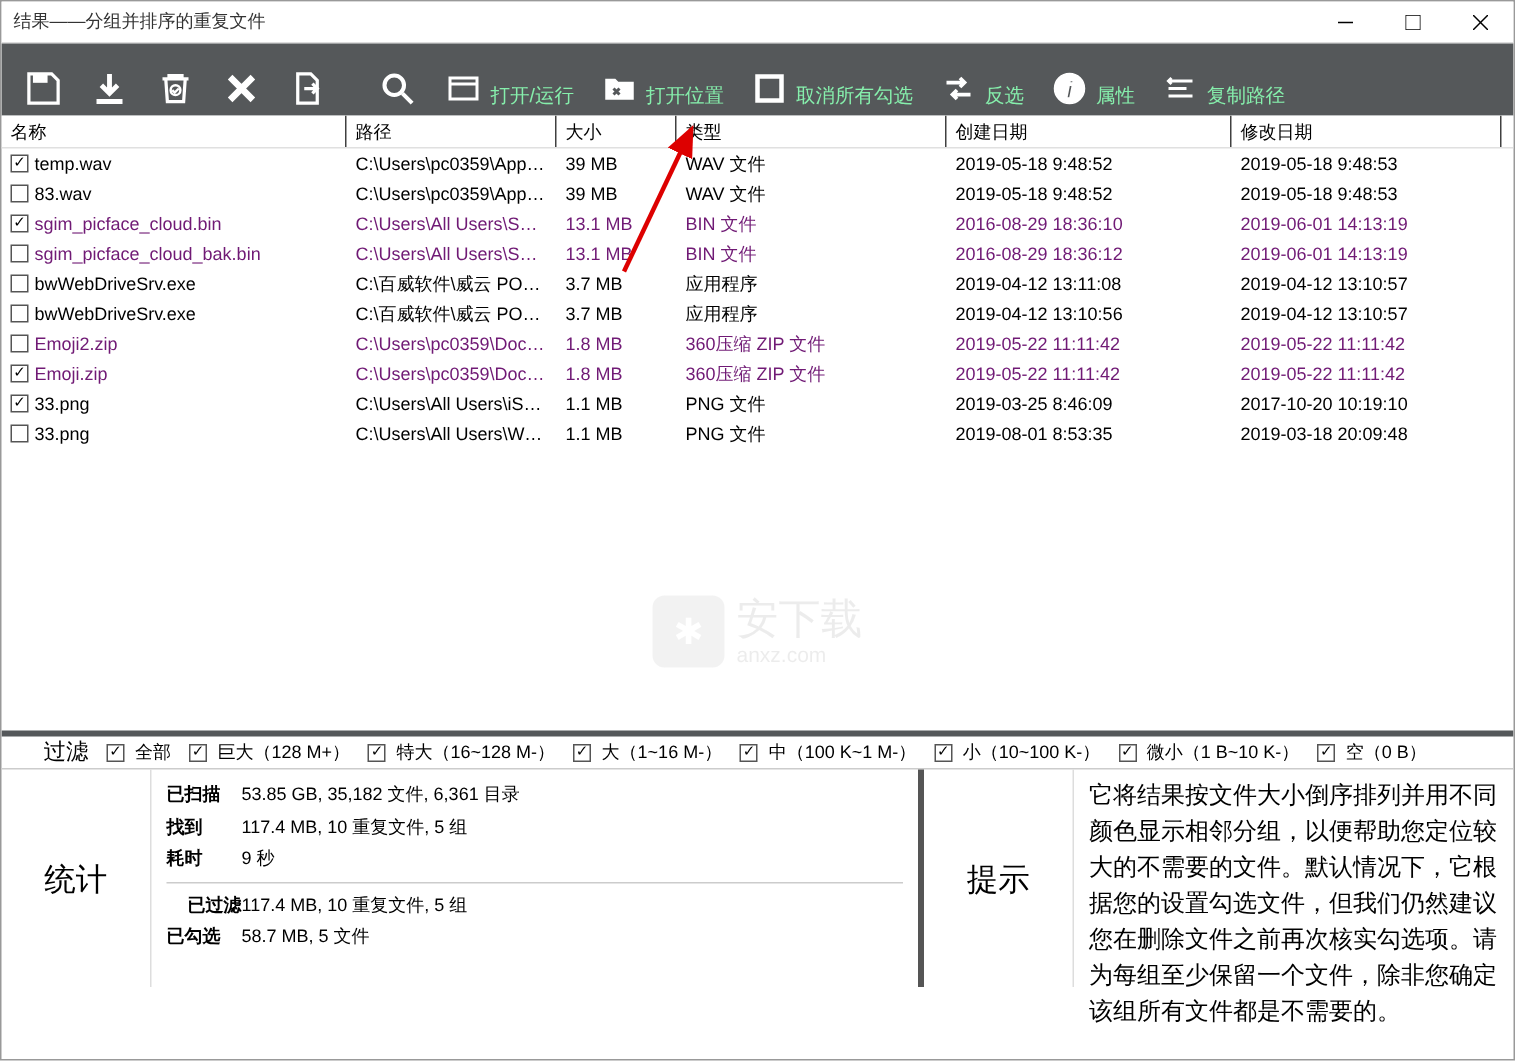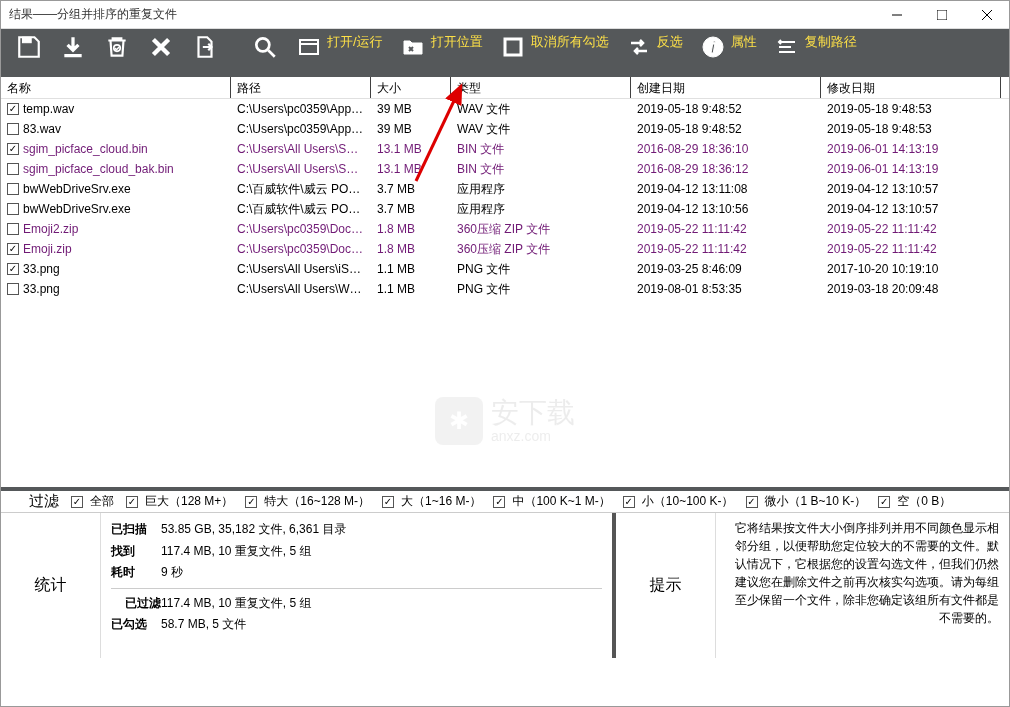--- a/index.html
+++ b/index.html
@@ -5,21 +5,21 @@
 * { margin: 0; padding: 0; box-sizing: border-box; font-family: "Microsoft YaHei", Arial, sans-serif; }
 body { width: 1010px; height: 707px; background: #fff; font-size: 12px; overflow: hidden; border: 1px solid #999; position: relative; }
 
 .titlebar { height: 28px; display: flex; align-items: center; padding: 0 0 0 8px; background: #fff; border-bottom: 1px solid #ddd; gap: 20px; }
 .titlebar .title { flex: 1; color: #333; font-size: 12px; }
 .titlebar .winbtns { display: flex; }
 .titlebar .winbtn { width: 45px; height: 28px; display: flex; align-items: center; justify-content: center; cursor: default; }
 .titlebar .winbtn svg { width: 10px; height: 10px; }
 
 .toolbar { height: 48px; background: #55585a; display: flex; align-items: center; padding: 0 8px; gap: 4px; }
-.tbtn { height: 40px; display: flex; align-items: flex-start; padding: 0 6px; color: #fde047; font-size: 13px; cursor: default; }
+.tbtn { height: 40px; display: flex; align-items: flex-end; padding: 0 6px; color: #86efac; font-size: 13px; cursor: default; }
 .tbtn .ticon { width: 28px; height: 28px; display: flex; align-items: center; justify-content: center; margin-right: 4px; }
 .tbtn.icononly .ticon { margin-right: 0; }
 .tbtn svg { fill: #fff; stroke: #fff; }
 
 .grid { height: 410px; overflow: auto; position: relative; }
 .ghead { display: flex; background: #fff; border-bottom: 1px solid #e0e0e0; height: 22px; }
 .ghead .gh { padding: 3px 6px; font-size: 12px; color: #000; border-right: 1px solid #404040; }
 .grow { display: flex; height: 20px; align-items: center; }
 .gc { padding: 0 6px; white-space: nowrap; overflow: hidden; text-overflow: ellipsis; font-size: 12px; }
 .gc.c0 { width: 230px; display: flex; align-items: center; }
@@ -40,26 +40,26 @@
 
 .bottom { border-top: 4px solid #55585a; }
 .filterbar { height: 22px; display: flex; align-items: center; padding: 0 8px; gap: 12px; font-size: 12px; border-bottom: 1px solid #ccc; }
 .filterbar .flabel { font-size: 15px; width: 50px; text-align: right; }
 .fchk { display: flex; align-items: center; gap: 3px; }
 .fchk .chk { width: 12px; height: 12px; }
 
 .panels { display: flex; height: 145px; }
 .panel-l { width: 615px; display: flex; border-right: 4px solid #555; }
 .panel-r { flex: 1; display: flex; }
-.plabel { width: 100px; display: flex; align-items: center; justify-content: center; font-size: 16px; border-right: 1px solid #ddd; }
+.plabel { width: 100px; display: flex; align-items: center; justify-content: center; font-size: 21px; border-right: 1px solid #ddd; }
 .pbody { flex: 1; padding: 6px 10px; font-size: 12px; line-height: 1.8; }
 .statrow { display: flex; }
 .statrow .sk { width: 50px; font-weight: bold; }
 .statrow.sep { border-top: 1px solid #ccc; margin-top: 4px; padding-top: 4px; text-align: right; }
-.tip-text { font-size: 12px; line-height: 1.5; text-align: right; }
+.tip-text { font-size: 16px; line-height: 1.5; }
 
 .arrow-annotation { position: absolute; top: 80px; left: 405px; pointer-events: none; z-index: 100; }
 </style>
 </head>
 <body>
 
 <div class="titlebar">
   <span class="title">结果——分组并排序的重复文件</span>
   <div class="winbtns">
     <div class="winbtn">

